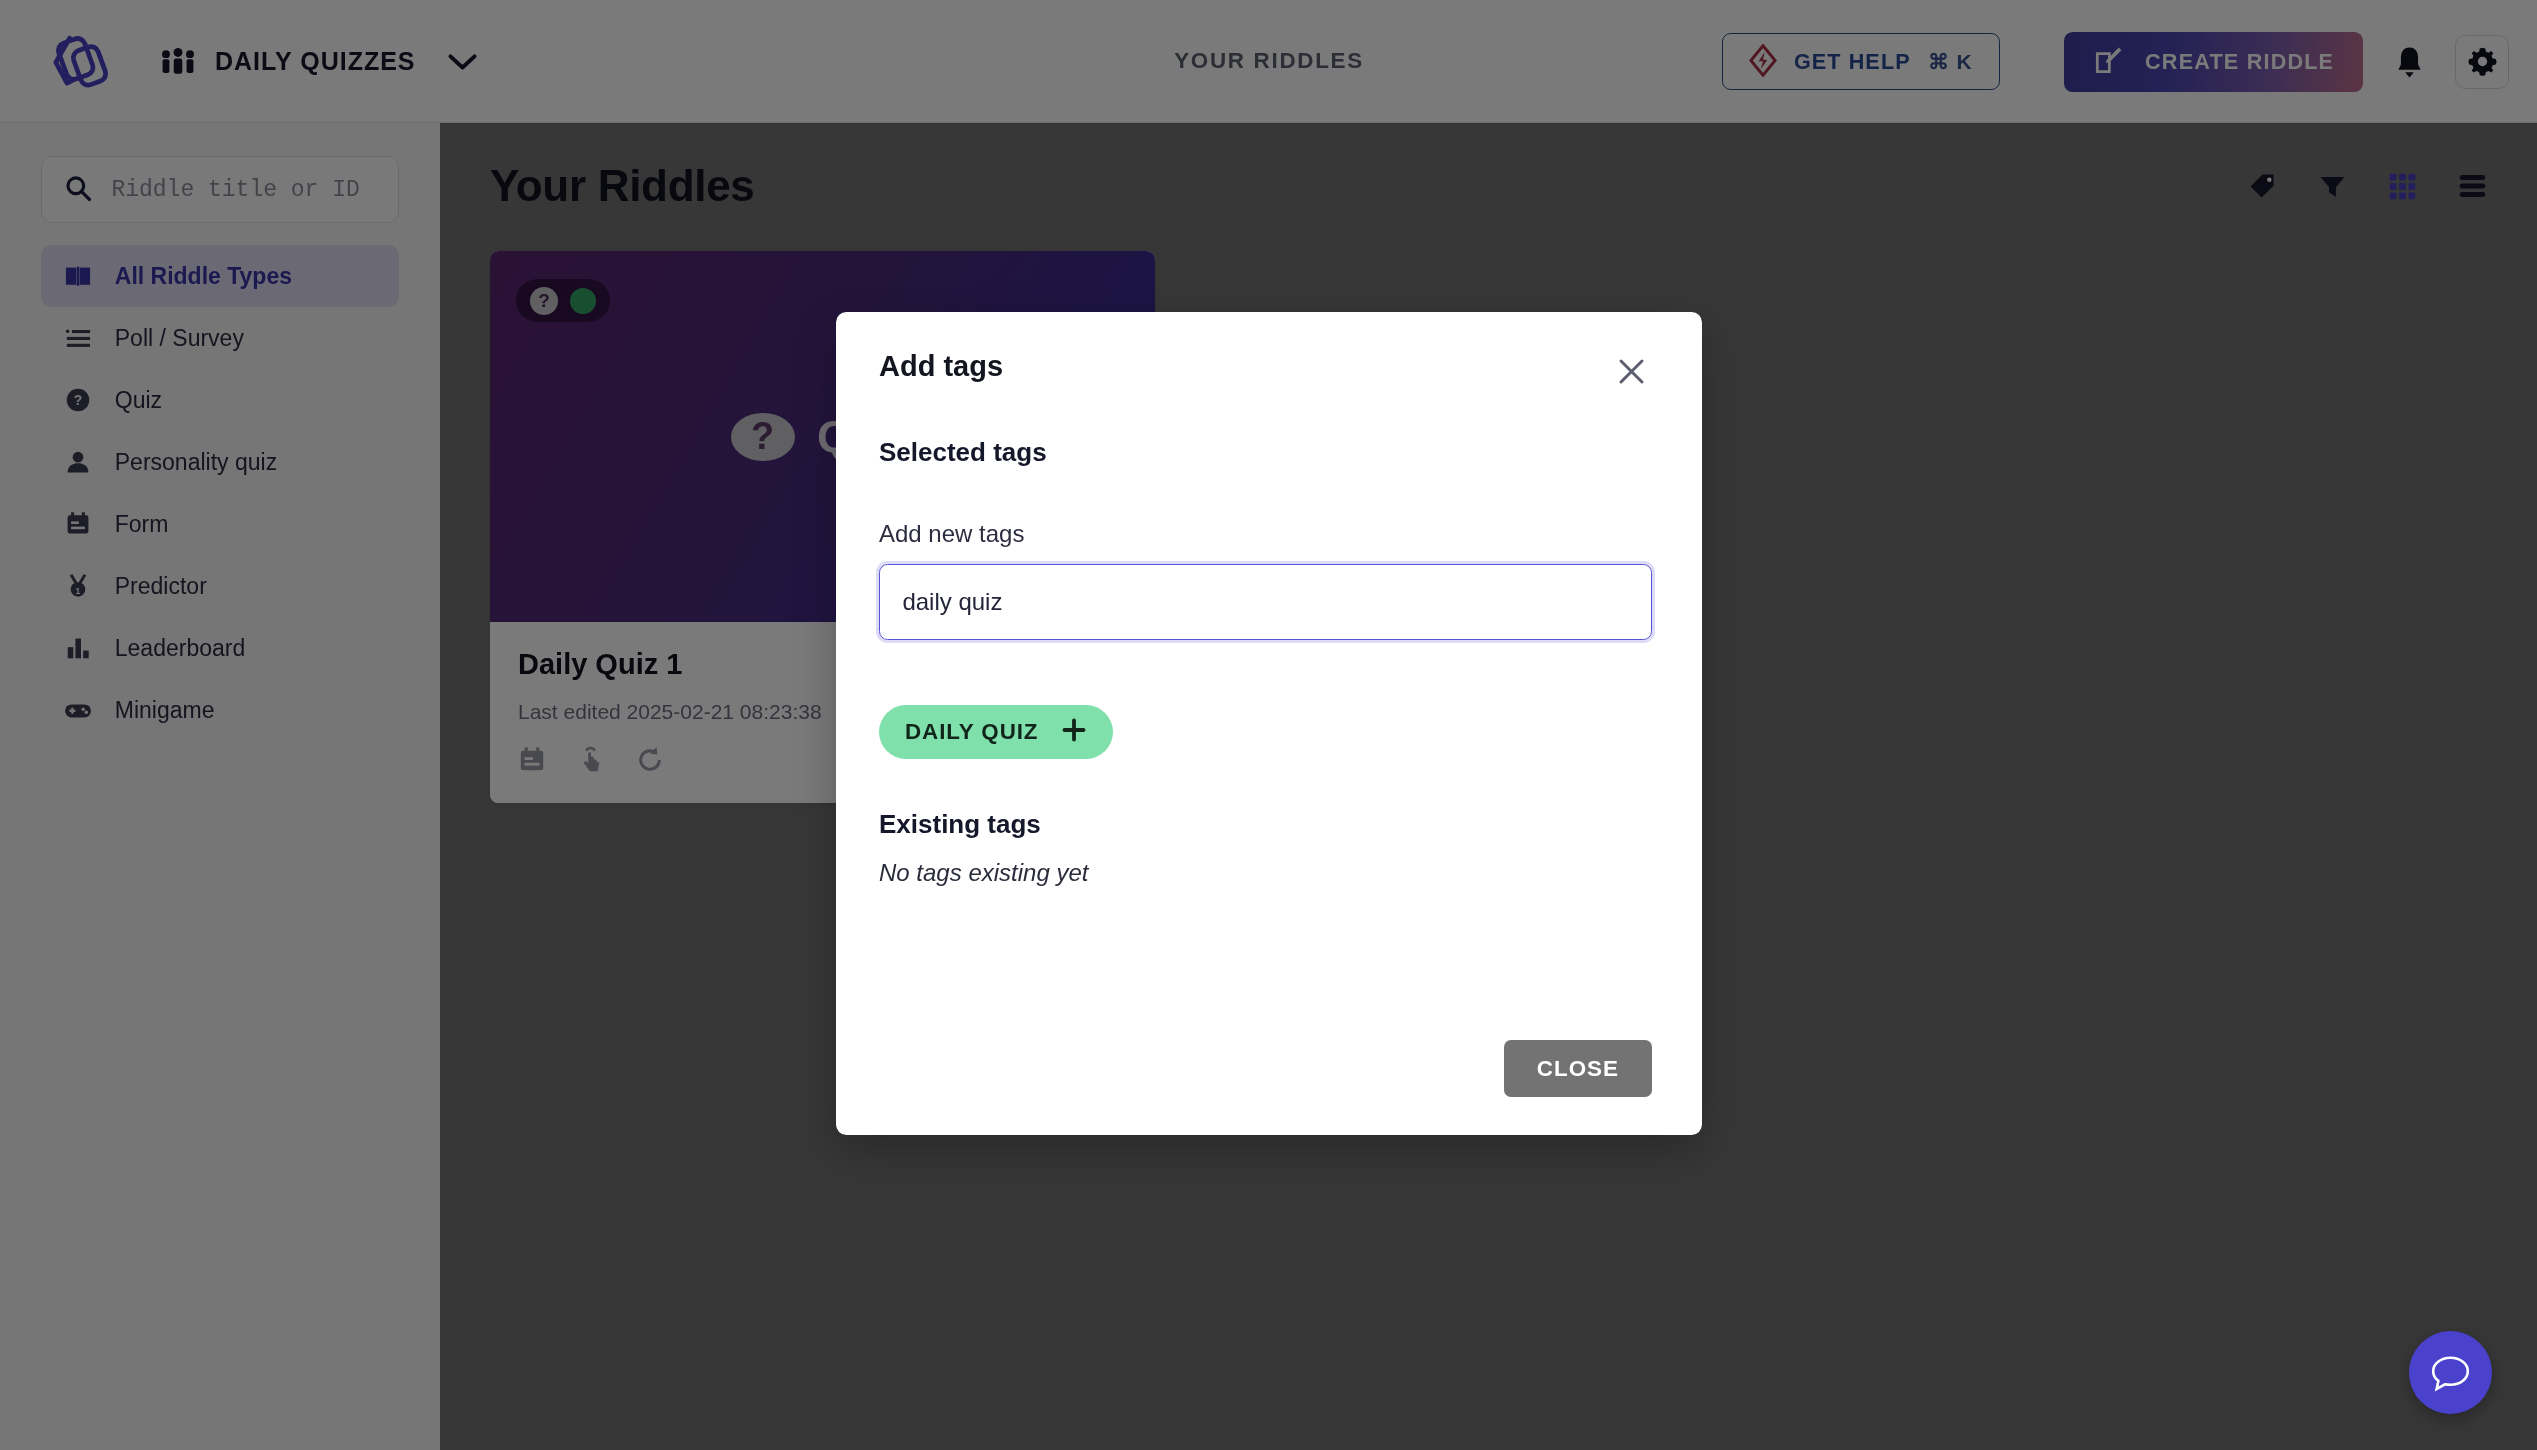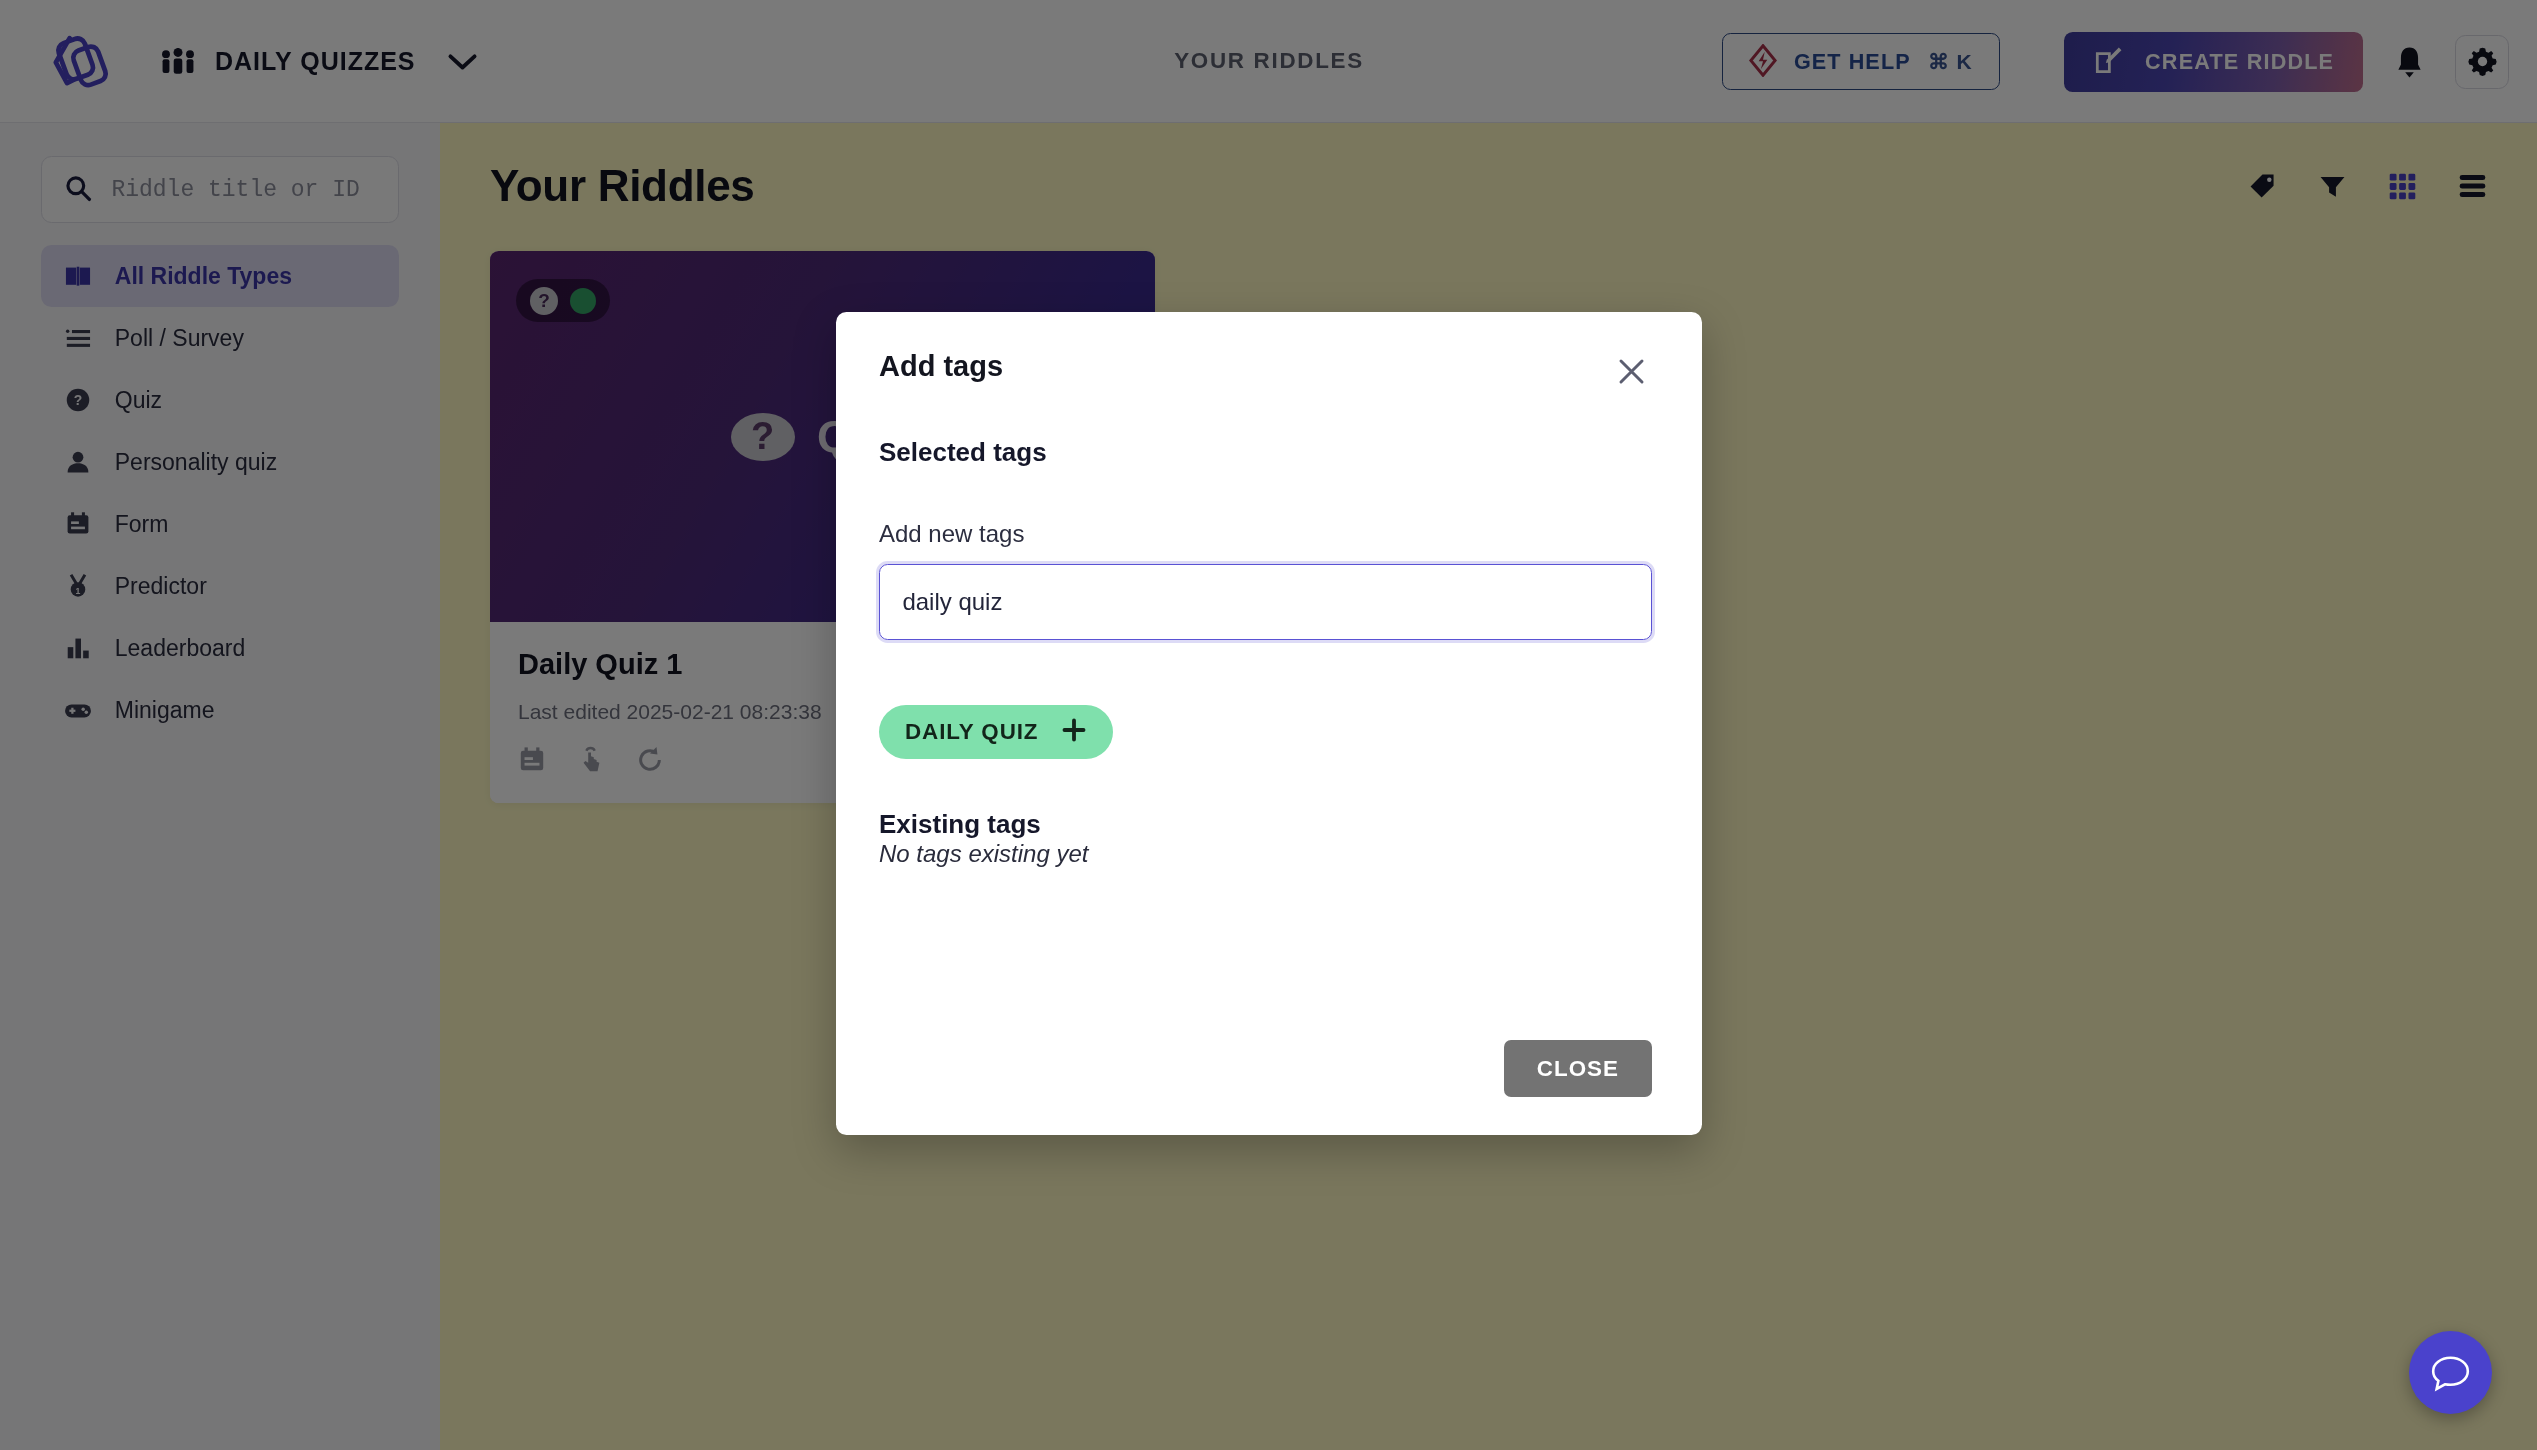--- a/index.html
+++ b/index.html
@@ -6,21 +6,21 @@
   html, body {
     width: 2538px; height: 1450px;
     font-family: "Liberation Sans", sans-serif;
     overflow: hidden;
     background: #fff;
   }
 
   
   #app {
     position: absolute; inset: 0;
-    background: #fef9c3;
+    background: #737373;
   }
 
   
   #topbar {
     position: absolute; top: 0; left: 0; width: 2538px; height: 123px;
     background: #ffffff;
     border-bottom: 0.9px solid #e6e6ec;
     display: flex; align-items: center;
   }
   .logo-wrap { width: 160px; display:flex; align-items:center; justify-content:center; }
@@ -472,20 +472,20 @@
       <span>
         <svg width="26" height="26" viewBox="0 0 30 30">
           <path d="M15 4 V26 M4 15 H26" stroke="#12251a" stroke-width="4.4" stroke-linecap="round"></path>
         </svg>
       </span>
     </button>
   </div>
 
   <div style="margin-top:50px">
     <div class="sec-head">Existing tags</div>
-    <div class="sec-empty" style="">No tags existing yet</div>
+    <div class="sec-empty" style="margin-top:19px">No tags existing yet</div>
   </div>
 
   <div class="modal-foot">
     <button class="close-btn">CLOSE</button>
   </div>
 </div>
 
 
 </body></html>

